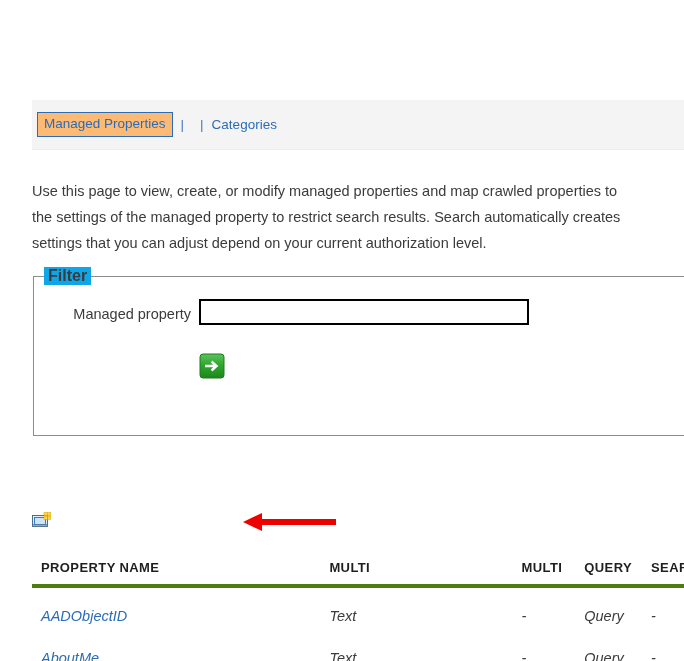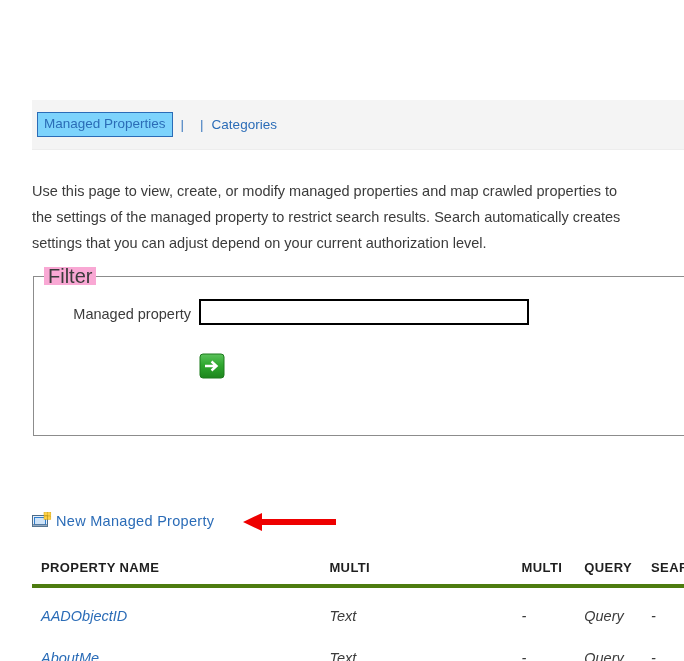--- a/index.html
+++ b/index.html
@@ -50,21 +50,21 @@
   .tabstrip-inner {
     position: absolute;
     left: 5px;
     top: 12px;
     display: flex;
     align-items: center;
     white-space: nowrap;
   }
   .tab-selected {
     display: inline-block;
-    background: #7dd3fc;
+    background: #fdba74;
     border: 1px solid #2b6cb7;
     color: #2b6cb7;
     font-size: 13.5px;
     line-height: 16px;
     padding: 3px 6px 4px 6px;
     text-decoration: none;
     cursor: pointer;
   }
   .tab-sep {
     display: inline-block;
@@ -102,25 +102,26 @@
     width: 700px;
     height: 160px;
     border: 1px solid #8c8c8c;
     box-sizing: border-box;
     background: #ffffff;
   }
   .filter-legend {
     position: absolute;
     left: 10px;
     top: -10px;
-    background: #f9a8d4;
+    background: #0ea5e9;
     padding: 0 4px;
-    font-size: 20px;
+    font-size: 16px;
     color: #3b3b3b;
     line-height: 18px;
+    font-weight: bold;
   }
   .filter-row {
     position: absolute;
     left: 0;
     top: 22px;
     width: 100%;
     height: 30px;
   }
   .filter-label {
     position: absolute;
@@ -286,21 +287,20 @@
         <rect x="3" y="6" width="10" height="6" fill="#cfe3f7"></rect>
         <rect x="0.5" y="12.5" width="15" height="2" fill="#93a8bd" stroke="#4a6b8a" stroke-width="0.6"></rect>
         <g fill="#ffd24a" stroke="#d9a400" stroke-width="0.5">
           <rect x="12" y="0.5" width="3.2" height="3.2"></rect>
           <rect x="15.6" y="0.5" width="3.2" height="3.2"></rect>
           <rect x="12" y="4.1" width="3.2" height="3.2"></rect>
           <rect x="15.6" y="4.1" width="3.2" height="3.2"></rect>
         </g>
       </svg>
     </span>
-    <span class="new-prop-text">New Managed Property</span>
   </a>
 
   <div class="annotation-arrow">
     <svg width="100" height="28" viewBox="0 0 100 28">
       <polygon points="3,14 22,5 22,11 96,11 96,17 22,17 22,23" fill="#ee0000"></polygon>
     </svg>
   </div>
 
   <table class="prop-table">
     <thead>

